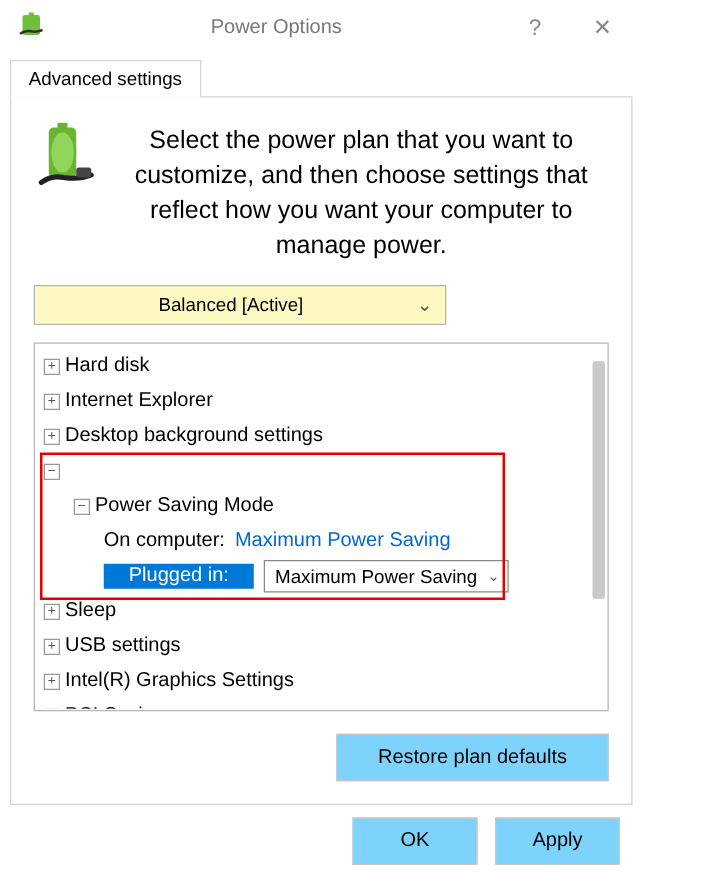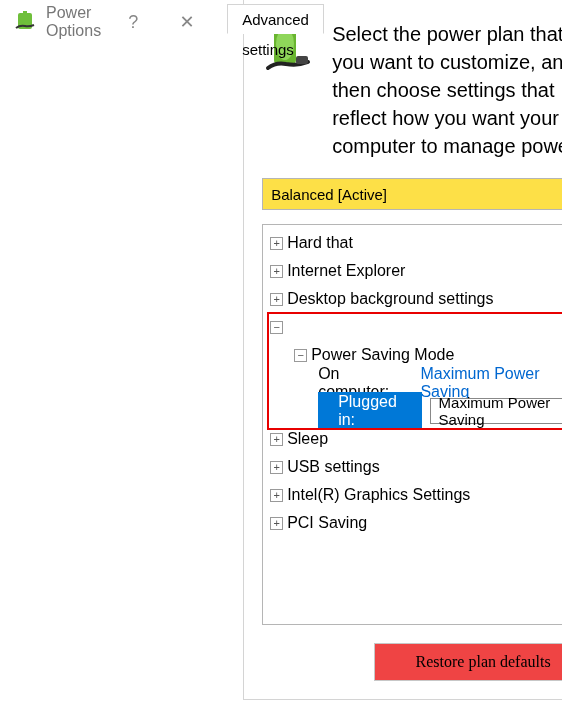--- a/index.html
+++ b/index.html
@@ -10,21 +10,23 @@
     color: #000;
     background: #fff;
     width: 562px;
     height: 710px;
     overflow: hidden;
   }
   .dialog {
     width: 514px;
     height: 710px;
     display: flex;
-    background: #fff;
+    flex-direction: column;
+    background: #fff;
+    text-align: center;
   }
   .titlebar {
     display: flex;
     align-items: center;
     height: 44px;
     padding: 0 10px 0 14px;
     gap: 10px;
   }
   .titlebar .title-text {
     flex: 1;
@@ -90,21 +92,21 @@
     font-size: 20px;
     line-height: 1.4;
   }
   .plan-select {
     display: flex;
     align-items: center;
     border: 1px solid #b5b5b5;
     height: 32px;
     width: 330px;
     padding: 0 10px 0 8px;
-    background: #fde047;
+    background: #fef9c3;
     cursor: default;
   }
   .plan-select .plan-label { flex: 1; font-size: 15px; }
   .plan-select .chev { color: #555; }
   .treebox {
     flex: 1;
     border: 1px solid #b5b5b5;
     background: #fff;
     position: relative;
     overflow: hidden;
@@ -173,29 +175,28 @@
     pointer-events: none;
   }
   .restore-row {
     display: flex;
     justify-content: flex-end;
     padding-top: 4px;
   }
   .btn {
     height: 38px;
     border: 1px solid #c7c7c7;
-    background: #ef4444;
+    background: #7dd3fc;
     font-size: 16px;
     display: flex;
     align-items: center;
     justify-content: center;
     cursor: default;
     padding: 0 18px;
     min-width: 100px;
-    font-family: Liberation Serif, serif;
   }
   .btn.wide { min-width: 218px; }
   .footer {
     display: flex;
     justify-content: flex-end;
     gap: 14px;
     padding: 0 18px 18px 0;
   }
 </style>
 </head>
@@ -242,21 +243,21 @@
     <div class="plan-select">
       <span class="plan-label">Balanced [Active]</span>
       <span class="chev">⌄</span>
     </div>
 
     <div class="treebox">
       <div class="tree-inner">
 
         <div class="tree-row">
           <span class="toggler">+</span>
-          <span>Hard that</span>
+          <span>Hard disk</span>
         </div>
         <div class="tree-row">
           <span class="toggler">+</span>
           <span>Internet Explorer</span>
         </div>
         <div class="tree-row">
           <span class="toggler">+</span>
           <span>Desktop background settings</span>
         </div>
 

